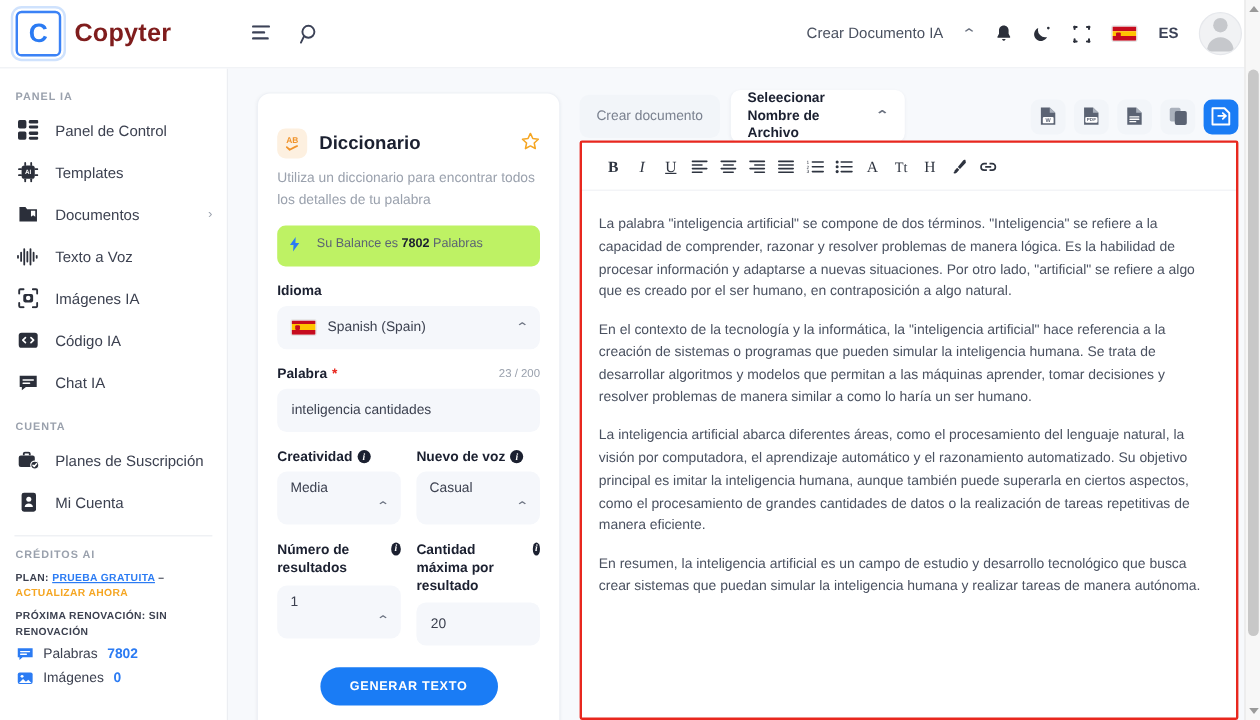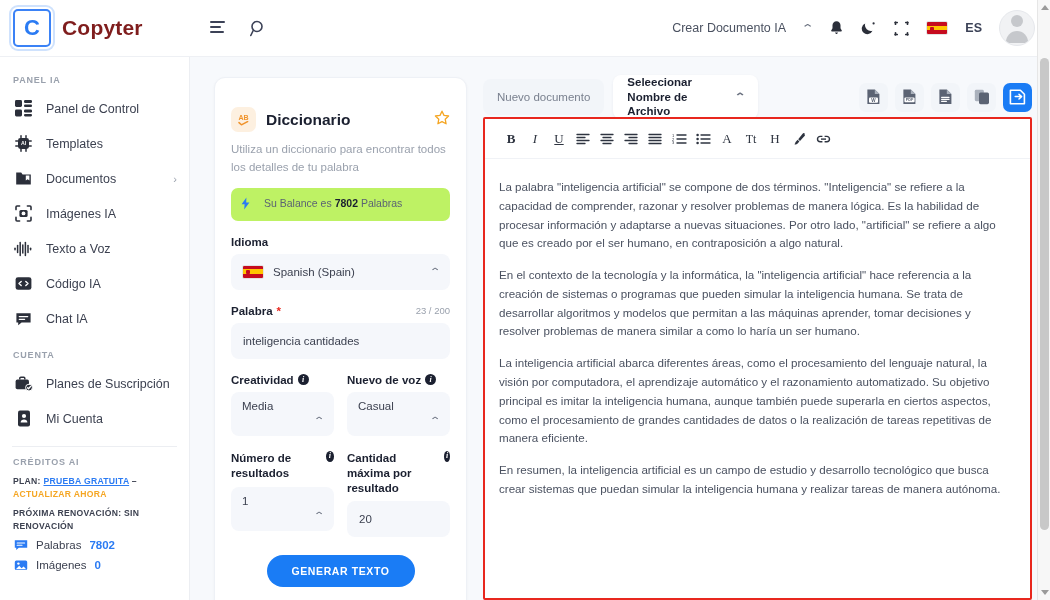--- a/index.html
+++ b/index.html
@@ -296,54 +296,54 @@
               <path d="M1.2 1.6h5l1.4 1.8h8.2v10.2H1.2z" fill="#2b2f3a"></path>
               <path d="M10.8 4.6h3.6v5l-1.8-1.3-1.8 1.3z" fill="#fff"></path>
             </svg>
         </span>
         <span class="nav-label">Documentos</span>
         <span class="nav-chevron">›</span>
       </div>
 
       <div class="nav-item">
         <span class="nav-ico">
-          <svg width="17" height="17" viewBox="0 0 17 17">
-              <g stroke="#2b2f3a" stroke-width="1.6" stroke-linecap="round" fill="none">
-                <path d="M1 4.6V2a1 1 0 0 1 1-1h2.6"></path>
-                <path d="M12.4 1H15a1 1 0 0 1 1 1v2.6"></path>
-                <path d="M16 12.4V15a1 1 0 0 1-1 1h-2.6"></path>
-                <path d="M4.6 16H2a1 1 0 0 1-1-1v-2.6"></path>
-              </g>
-              <rect x="4.4" y="5" width="8.2" height="7" rx="1.5" fill="#2b2f3a"></rect>
-              <circle cx="8.5" cy="8.4" r="1.9" fill="#fff"></circle>
-            </svg>
-        </span>
-        <span class="nav-label">Imágenes IA</span>
-      </div>
-
-      <div class="nav-item">
-        <span class="nav-ico">
           <svg width="19" height="16" viewBox="0 0 19 16">
               <g stroke="#2b2f3a" stroke-width="1.5" stroke-linecap="round">
                 <line x1="1" y1="7.2" x2="1" y2="8.8"></line>
                 <line x1="3.6" y1="4.6" x2="3.6" y2="11.4"></line>
                 <line x1="6.2" y1="1.6" x2="6.2" y2="14.4"></line>
                 <line x1="8.8" y1="4" x2="8.8" y2="12"></line>
                 <line x1="11.4" y1="1.6" x2="11.4" y2="14.4"></line>
                 <line x1="14" y1="4.6" x2="14" y2="11.4"></line>
                 <line x1="16.6" y1="7.2" x2="16.6" y2="8.8"></line>
               </g>
             </svg>
         </span>
         <span class="nav-label">Texto a Voz</span>
       </div>
 
       <div class="nav-item">
         <span class="nav-ico">
           <svg width="17" height="17" viewBox="0 0 17 17">
+              <g stroke="#2b2f3a" stroke-width="1.6" stroke-linecap="round" fill="none">
+                <path d="M1 4.6V2a1 1 0 0 1 1-1h2.6"></path>
+                <path d="M12.4 1H15a1 1 0 0 1 1 1v2.6"></path>
+                <path d="M16 12.4V15a1 1 0 0 1-1 1h-2.6"></path>
+                <path d="M4.6 16H2a1 1 0 0 1-1-1v-2.6"></path>
+              </g>
+              <rect x="4.4" y="5" width="8.2" height="7" rx="1.5" fill="#2b2f3a"></rect>
+              <circle cx="8.5" cy="8.4" r="1.9" fill="#fff"></circle>
+            </svg>
+        </span>
+        <span class="nav-label">Imágenes IA</span>
+      </div>
+
+      <div class="nav-item">
+        <span class="nav-ico">
+          <svg width="17" height="17" viewBox="0 0 17 17">
               <rect x="0.6" y="2.2" width="15.8" height="12.6" rx="2.4" fill="#2b2f3a"></rect>
               <path d="M6.2 6.4 4 8.5l2.2 2.1M10.8 6.4 13 8.5l-2.2 2.1" stroke="#fff" stroke-width="1.4" fill="none" stroke-linecap="round" stroke-linejoin="round"></path>
             </svg>
         </span>
         <span class="nav-label">Código IA</span>
       </div>
 
       <div class="nav-item">
         <span class="nav-ico">
           <svg width="17" height="16" viewBox="0 0 17 16">
@@ -512,21 +512,21 @@
               <span class="input-val">20</span>
             </div>
           </div>
         </div>
 
         <button class="gen-btn">GENERAR TEXTO</button>
       </div>
 
       <div class="editor-col">
         <div class="doc-bar">
-          <div class="doc-tab">Nuevo documento</div>
+          <div class="doc-tab">Crear documento</div>
           <div class="doc-tab sel">
             <span class="t">Seleecionar Nombre de Archivo</span>
             <span class="sel-caret">⌃</span>
           </div>
           <div class="icon-btns">
             <div class="ibtn">
               <svg width="15" height="16" viewBox="0 0 15 16">
                   <path d="M1.4 0.6h7.4l4.6 4.4v10H1.4z" fill="#5b6373"></path>
                   <path d="M8.8 0.6l4.6 4.4H8.8z" fill="#aab1bc"></path>
                   <rect x="3" y="8.4" width="9" height="5.4" rx="1" fill="#fff"></rect>

